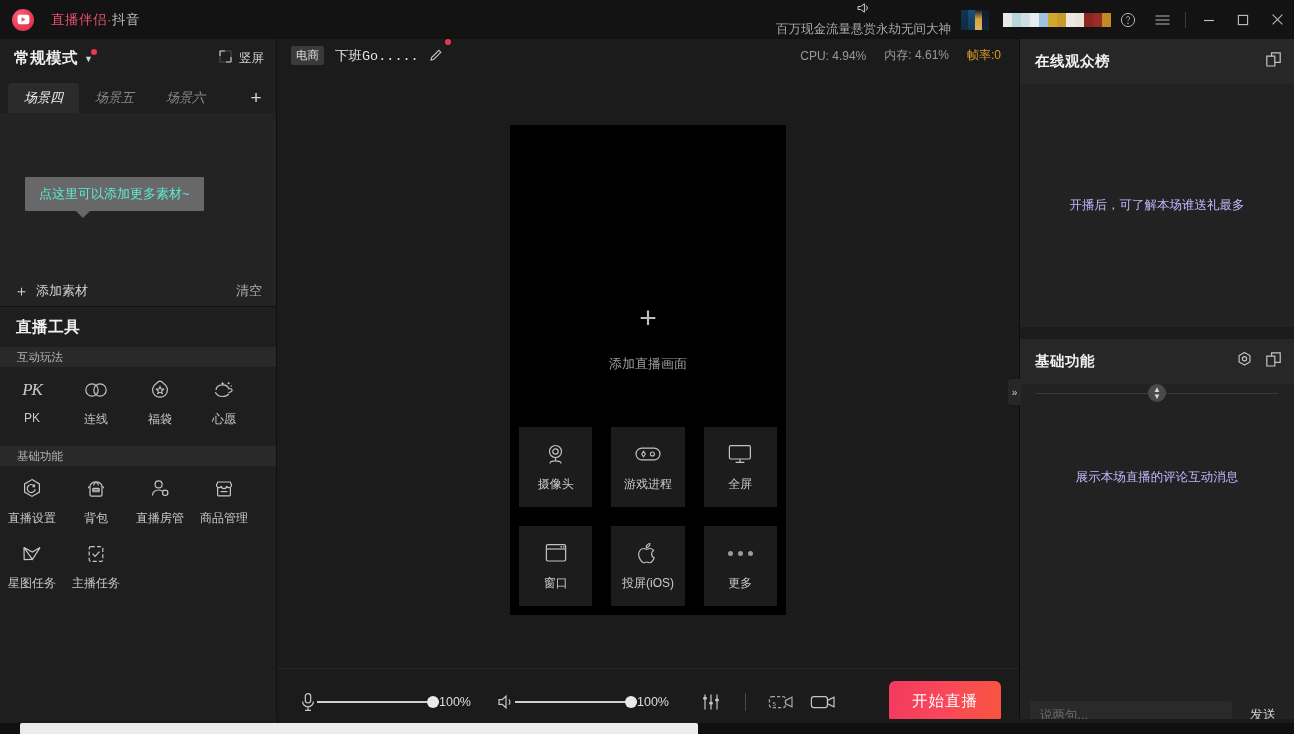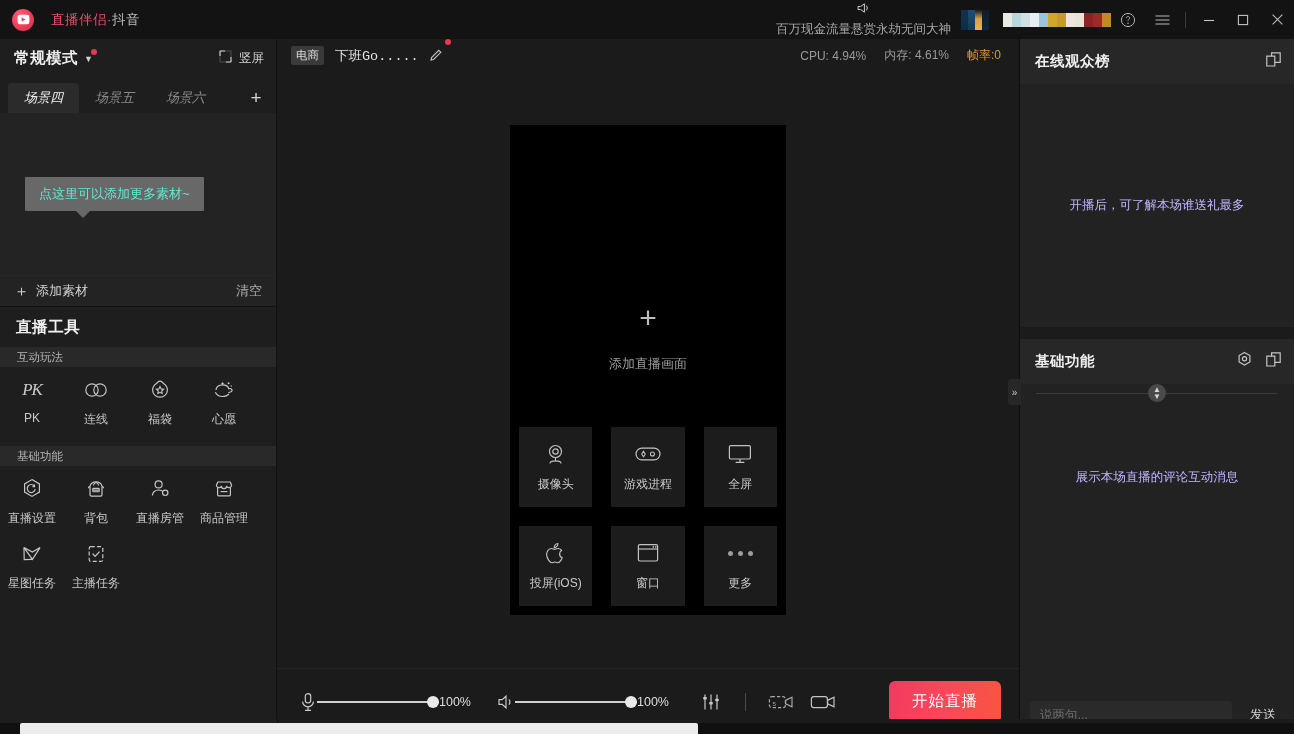--- a/index.html
+++ b/index.html
@@ -441,37 +441,37 @@
               <div class="ic">
                 <svg width="26" height="22" viewBox="0 0 26 22">
                     <rect x="2.4" y="2.6" width="21" height="13.4" rx="1.4" fill="none" stroke="#c2c2c2" stroke-width="1.2"></rect>
                     <path d="M13 16v3M8.6 19.4h8.8" stroke="#c2c2c2" stroke-width="1.2"></path>
                   </svg>
               </div>
               <div class="lb">全屏</div>
             </div>
             <div class="tile">
               <div class="ic">
-                <svg width="22" height="25" viewBox="0 0 22 25">
-                    <path d="M14.6 13c0-2.4 1.9-3.5 2-3.6-1.1-1.6-2.8-1.8-3.4-1.9-1.5-.15-2.9.85-3.6.85-.75 0-1.9-.83-3.1-.8-1.6.02-3.1.93-3.9 2.36-1.66 2.88-.43 7.15 1.2 9.5.8 1.14 1.75 2.43 3 2.38 1.2-.05 1.65-.78 3.1-.78s1.85.78 3.1.75c1.28-.02 2.1-1.17 2.88-2.32.9-1.33 1.27-2.62 1.3-2.69-.03-.01-2.5-.96-2.52-3.8z" fill="none" stroke="#c2c2c2" stroke-width="1.15"></path>
-                    <path d="M11.9 5.4c.63-.78 1.06-1.86.94-2.94-.9.04-2 .6-2.65 1.38-.58.68-1.1 1.79-.96 2.84 1.01.08 2.04-.51 2.67-1.28z" fill="none" stroke="#c2c2c2" stroke-width="1.1"></path>
-                  </svg>
-              </div>
-              <div class="lb">投屏(iOS)</div>
-            </div>
-            <div class="tile">
-              <div class="ic">
                 <svg width="24" height="22" viewBox="0 0 24 22">
                     <rect x="2.4" y="2.6" width="19.2" height="16.4" rx="1.4" fill="none" stroke="#c2c2c2" stroke-width="1.2"></rect>
                     <path d="M2.4 7h19.2" stroke="#c2c2c2" stroke-width="1.2"></path>
                     <circle cx="17.3" cy="4.8" r=".85" fill="#c2c2c2"></circle>
                     <circle cx="19.8" cy="4.8" r=".85" fill="#c2c2c2"></circle>
                   </svg>
               </div>
               <div class="lb">窗口</div>
+            </div>
+            <div class="tile">
+              <div class="ic">
+                <svg width="22" height="25" viewBox="0 0 22 25">
+                    <path d="M14.6 13c0-2.4 1.9-3.5 2-3.6-1.1-1.6-2.8-1.8-3.4-1.9-1.5-.15-2.9.85-3.6.85-.75 0-1.9-.83-3.1-.8-1.6.02-3.1.93-3.9 2.36-1.66 2.88-.43 7.15 1.2 9.5.8 1.14 1.75 2.43 3 2.38 1.2-.05 1.65-.78 3.1-.78s1.85.78 3.1.75c1.28-.02 2.1-1.17 2.88-2.32.9-1.33 1.27-2.62 1.3-2.69-.03-.01-2.5-.96-2.52-3.8z" fill="none" stroke="#c2c2c2" stroke-width="1.15"></path>
+                    <path d="M11.9 5.4c.63-.78 1.06-1.86.94-2.94-.9.04-2 .6-2.65 1.38-.58.68-1.1 1.79-.96 2.84 1.01.08 2.04-.51 2.67-1.28z" fill="none" stroke="#c2c2c2" stroke-width="1.1"></path>
+                  </svg>
+              </div>
+              <div class="lb">投屏(iOS)</div>
             </div>
             <div class="tile">
               <div class="ic">
                 <div class="dots3">
                     <i></i>
                     <i></i>
                     <i></i>
                   </div>
               </div>
               <div class="lb">更多</div>

